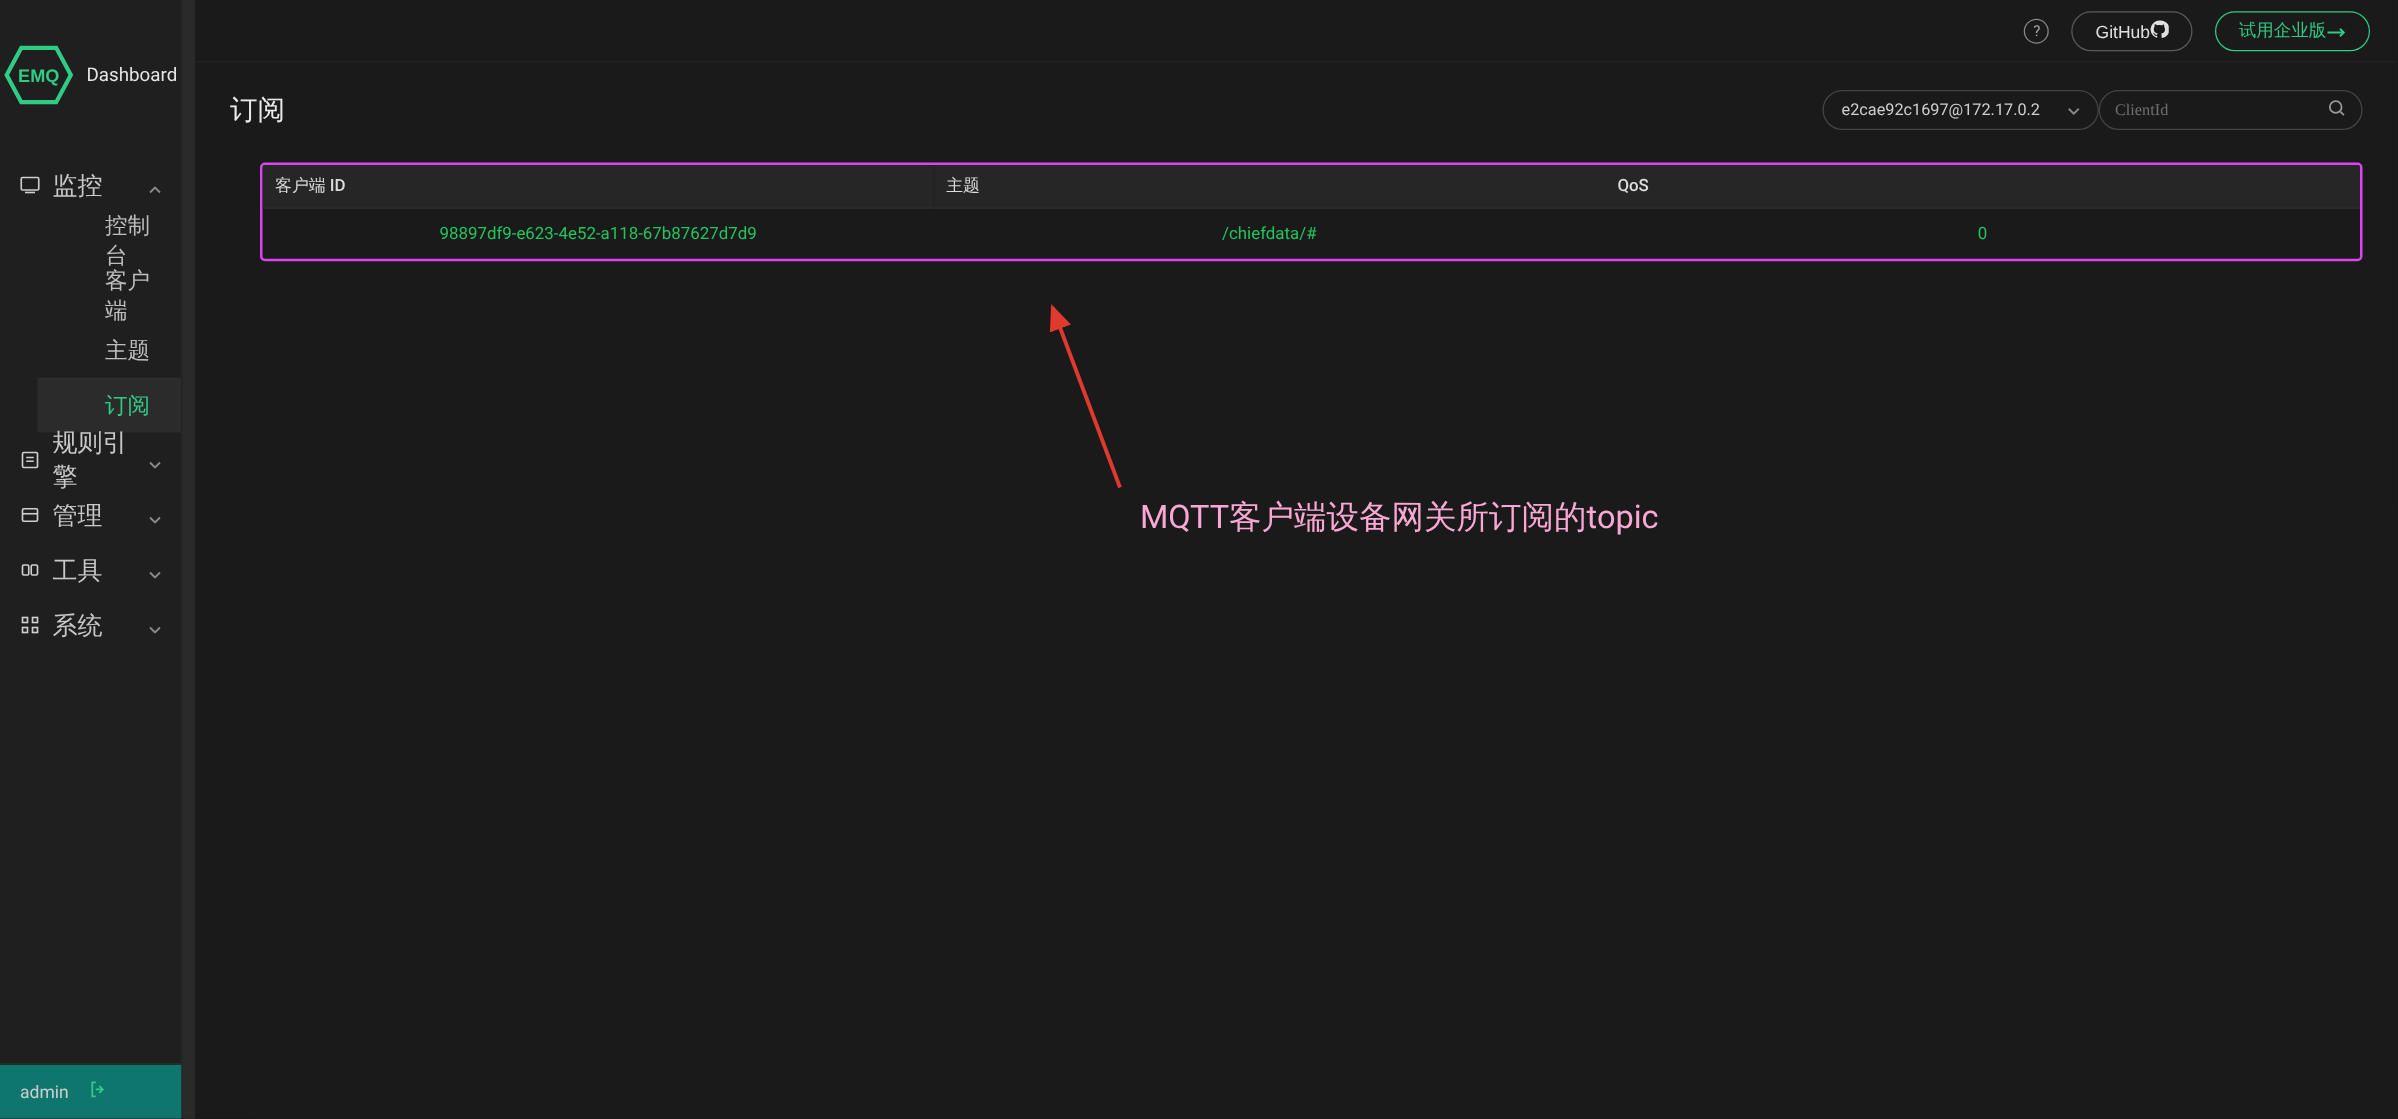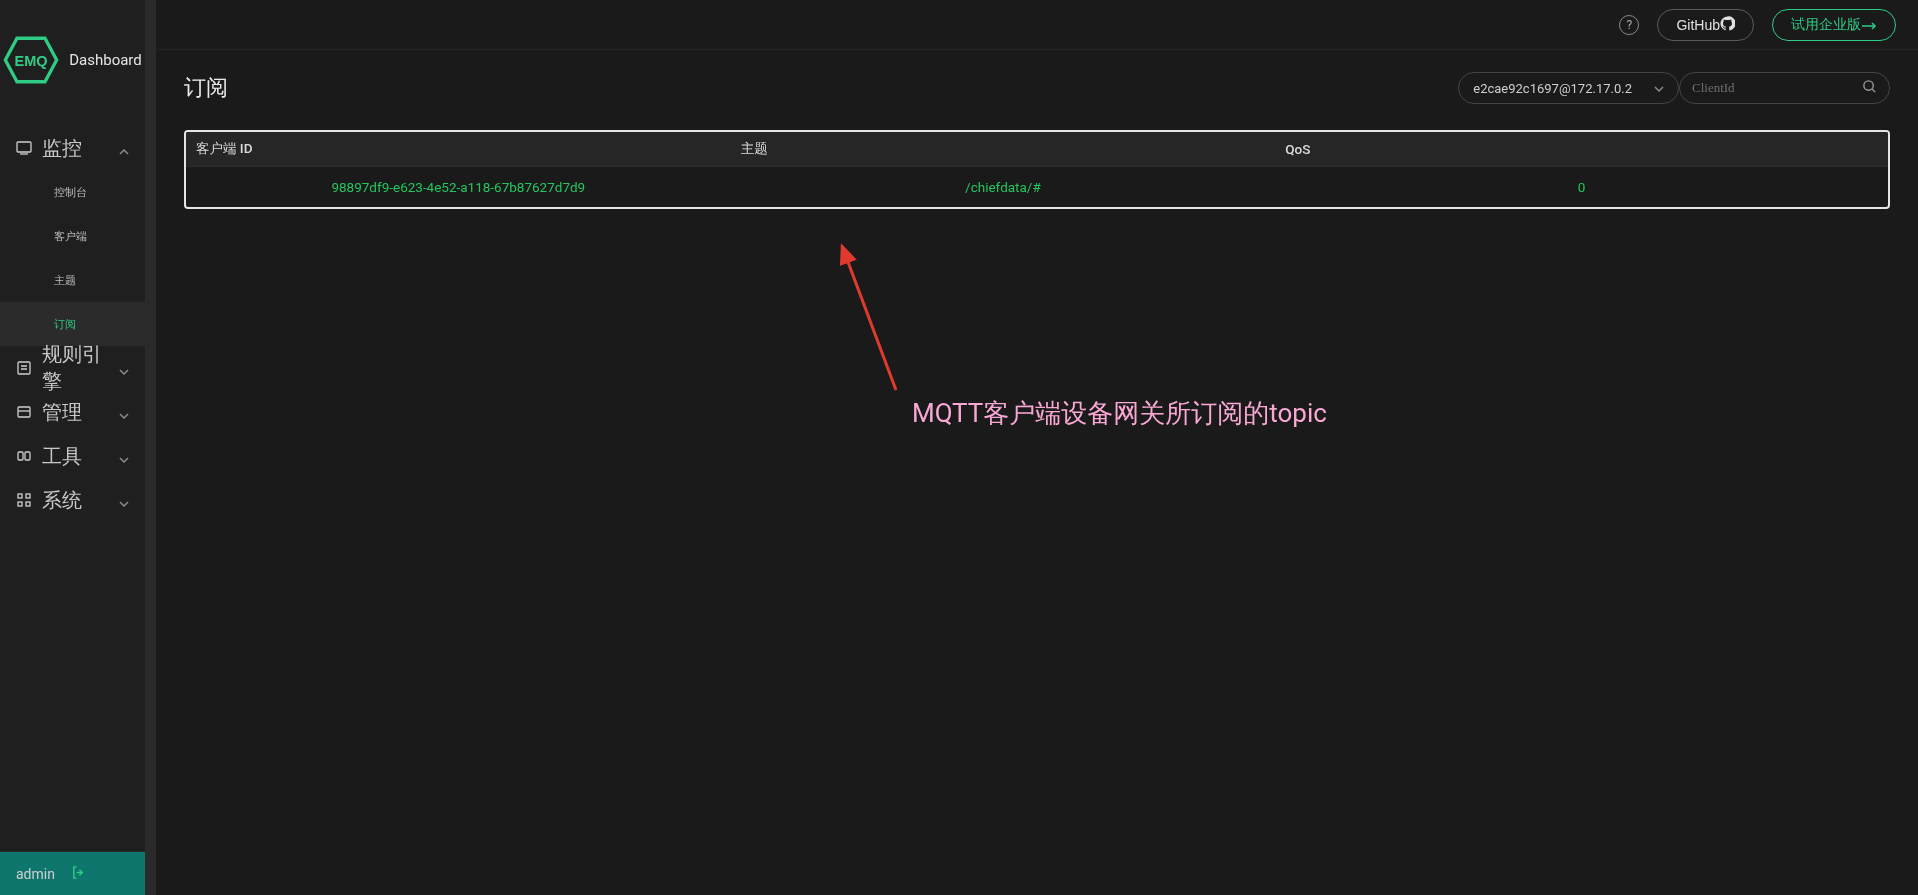--- a/index.html
+++ b/index.html
@@ -54,22 +54,23 @@
     padding: 0 16px;
     color: #c8c8c8;
     font-size: 20px;
     cursor: pointer;
     gap: 10px;
     position: relative;
   }
   .nav-item.group { font-weight: 400; }
   .nav-item.sub {
     padding-left: 54px;
-    font-size: 11px;
+    font-size: 18px;
     color: #bdbdbd;
+    margin-left: 30px;
   }
   .nav-item.active {
     background: #2b2b2b;
     color: #2fcc85;
   }
   .nav-item .chev {
     margin-left: auto;
     color: #8a8a8a;
   }
   .nav-icon { width: 16px; height: 16px; display: inline-flex; align-items:center; justify-content:center; color:#cfcfcf; }
@@ -177,23 +178,24 @@
     min-width: 180px;
   }
   .search-box input {
     flex:1; background:transparent; border:none; outline:none;
     color:#cfcfcf; font-size:13px;font-family:Liberation Serif, serif;
   }
   .search-box input::placeholder { color:#6f6f6f; }
   .search-box .search-ic { color:#9a9a9a; }
 
   .table-wrap {
-    border: 2px solid #e5e5e5;
+    border: 2px solid #d946ef;
     border-radius: 4px;
     overflow: hidden;
+    margin-left: 24px;
   }
   table.data {
     width: 100%;
     border-collapse: collapse;
     font-size: 13.5px;
   }
   table.data thead th {
     background: #262626;
     color: #dcdcdc;
     font-weight: 500;

